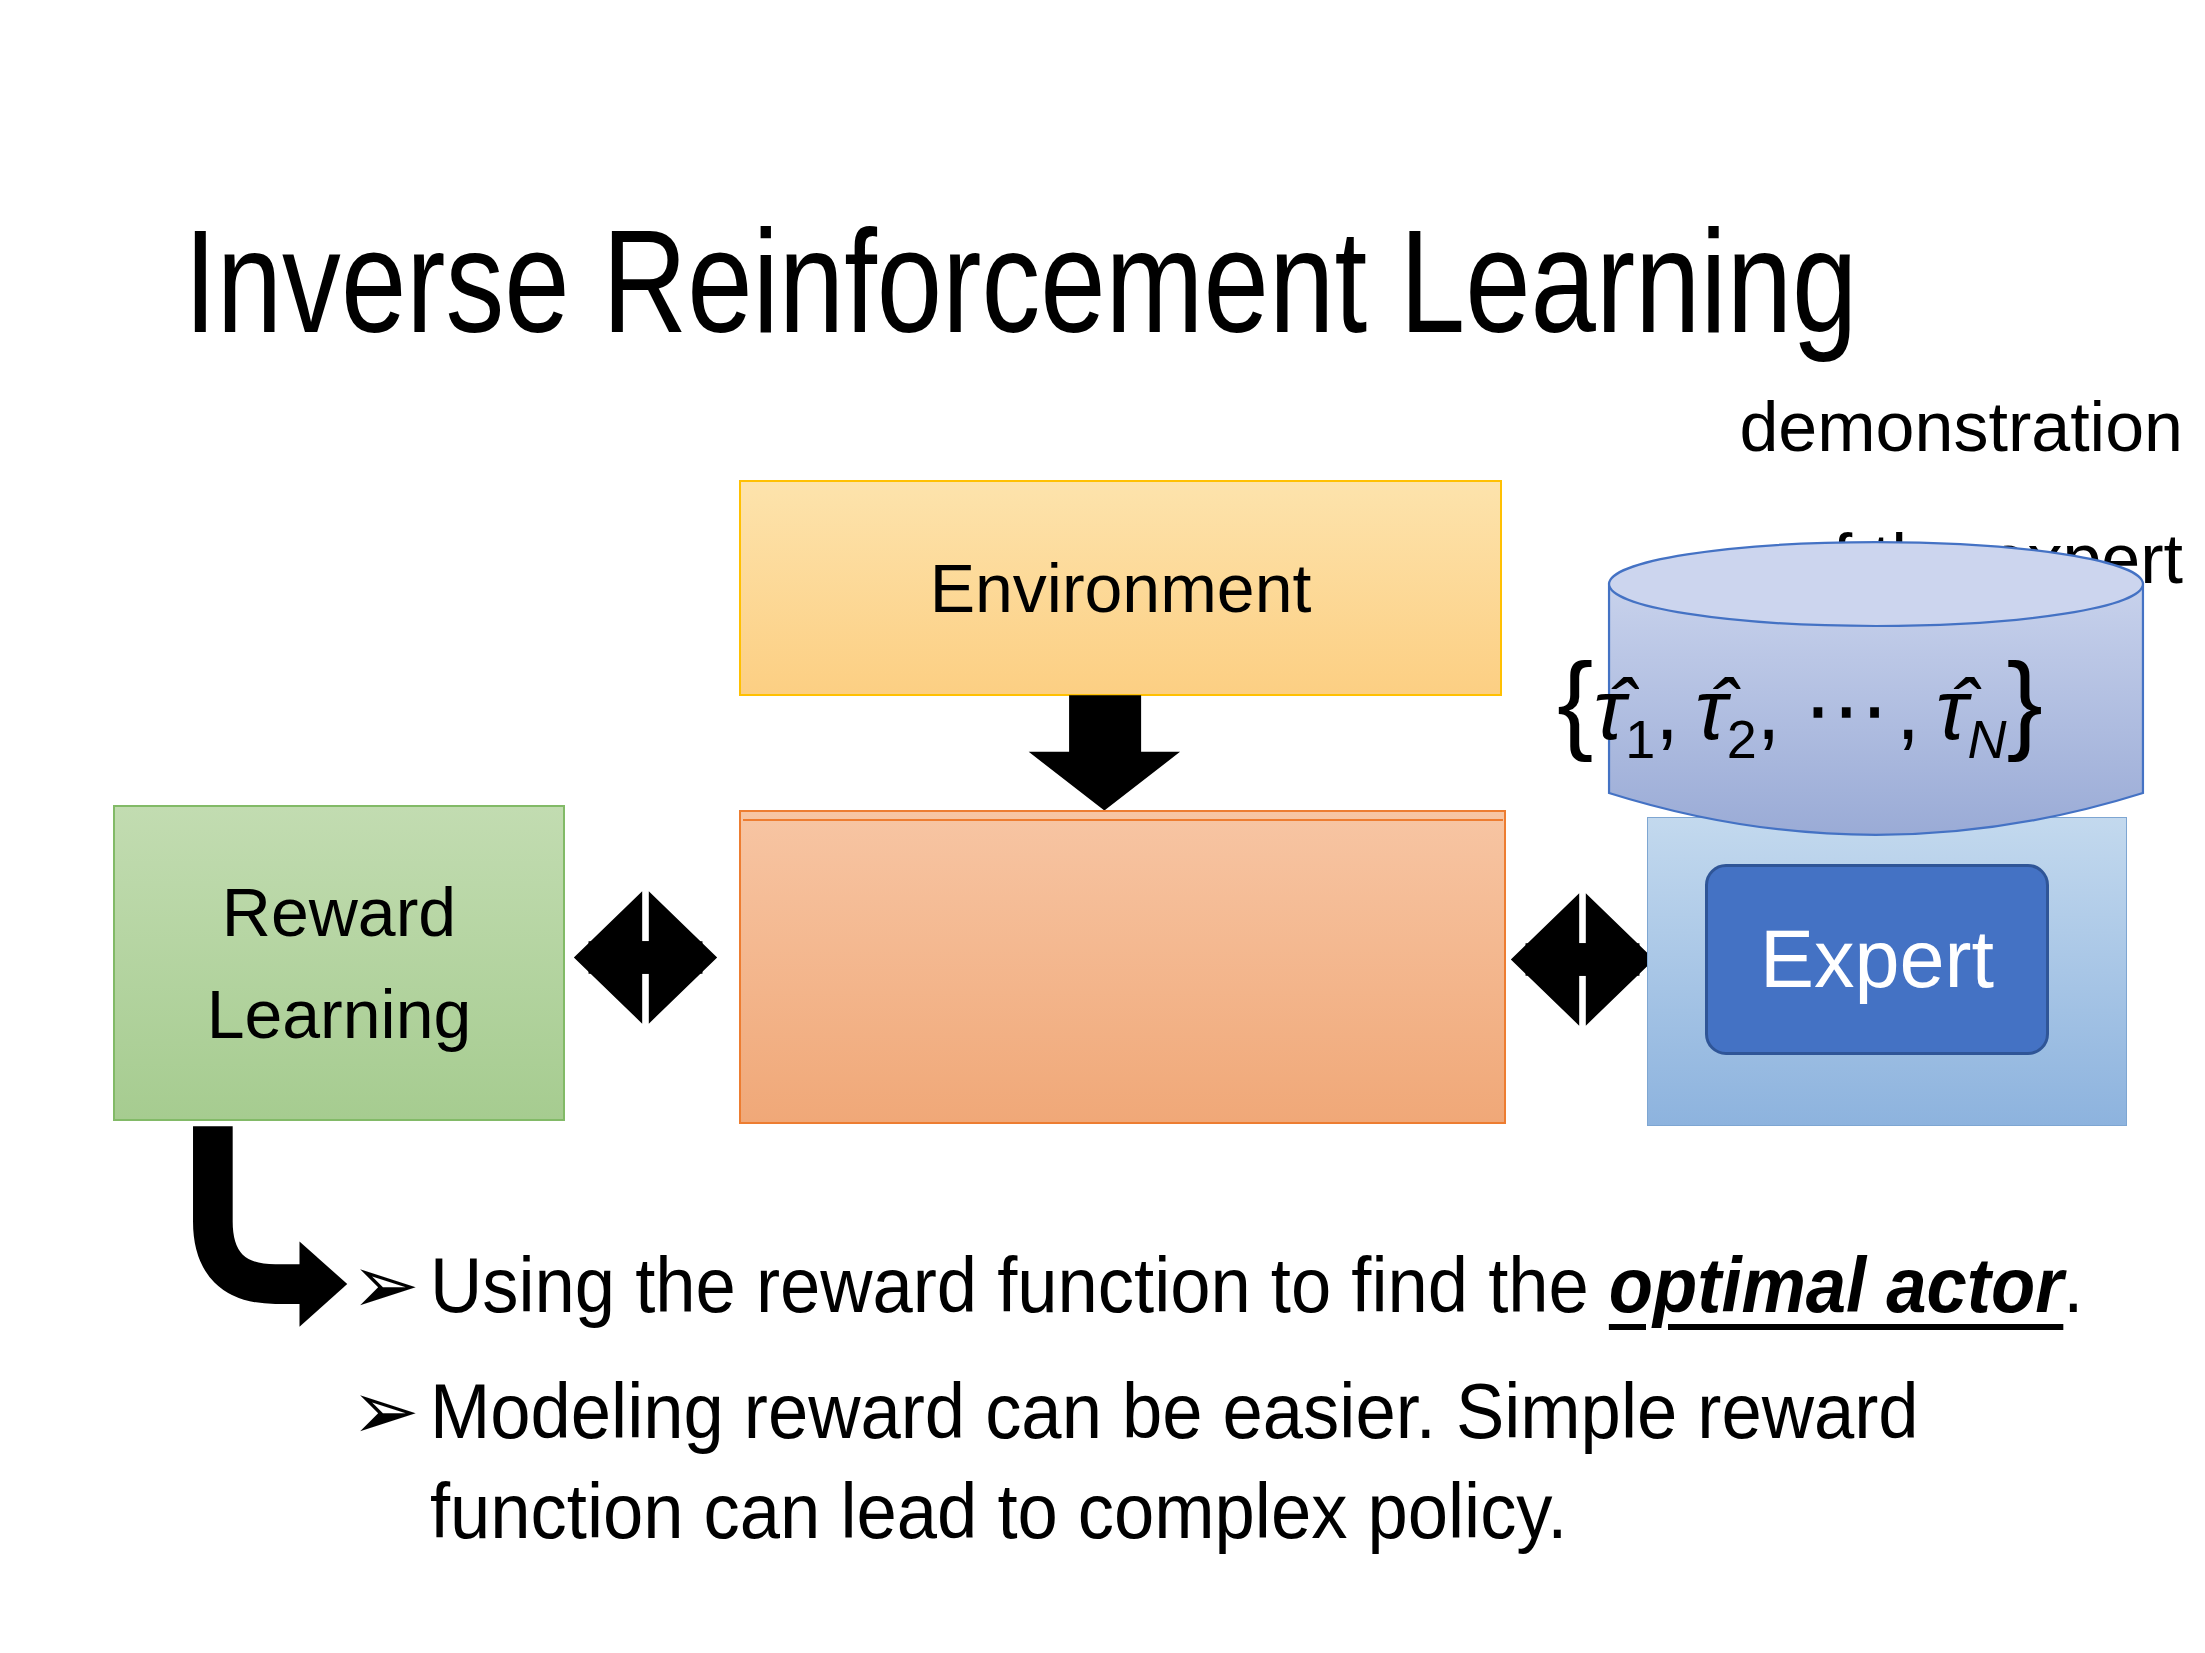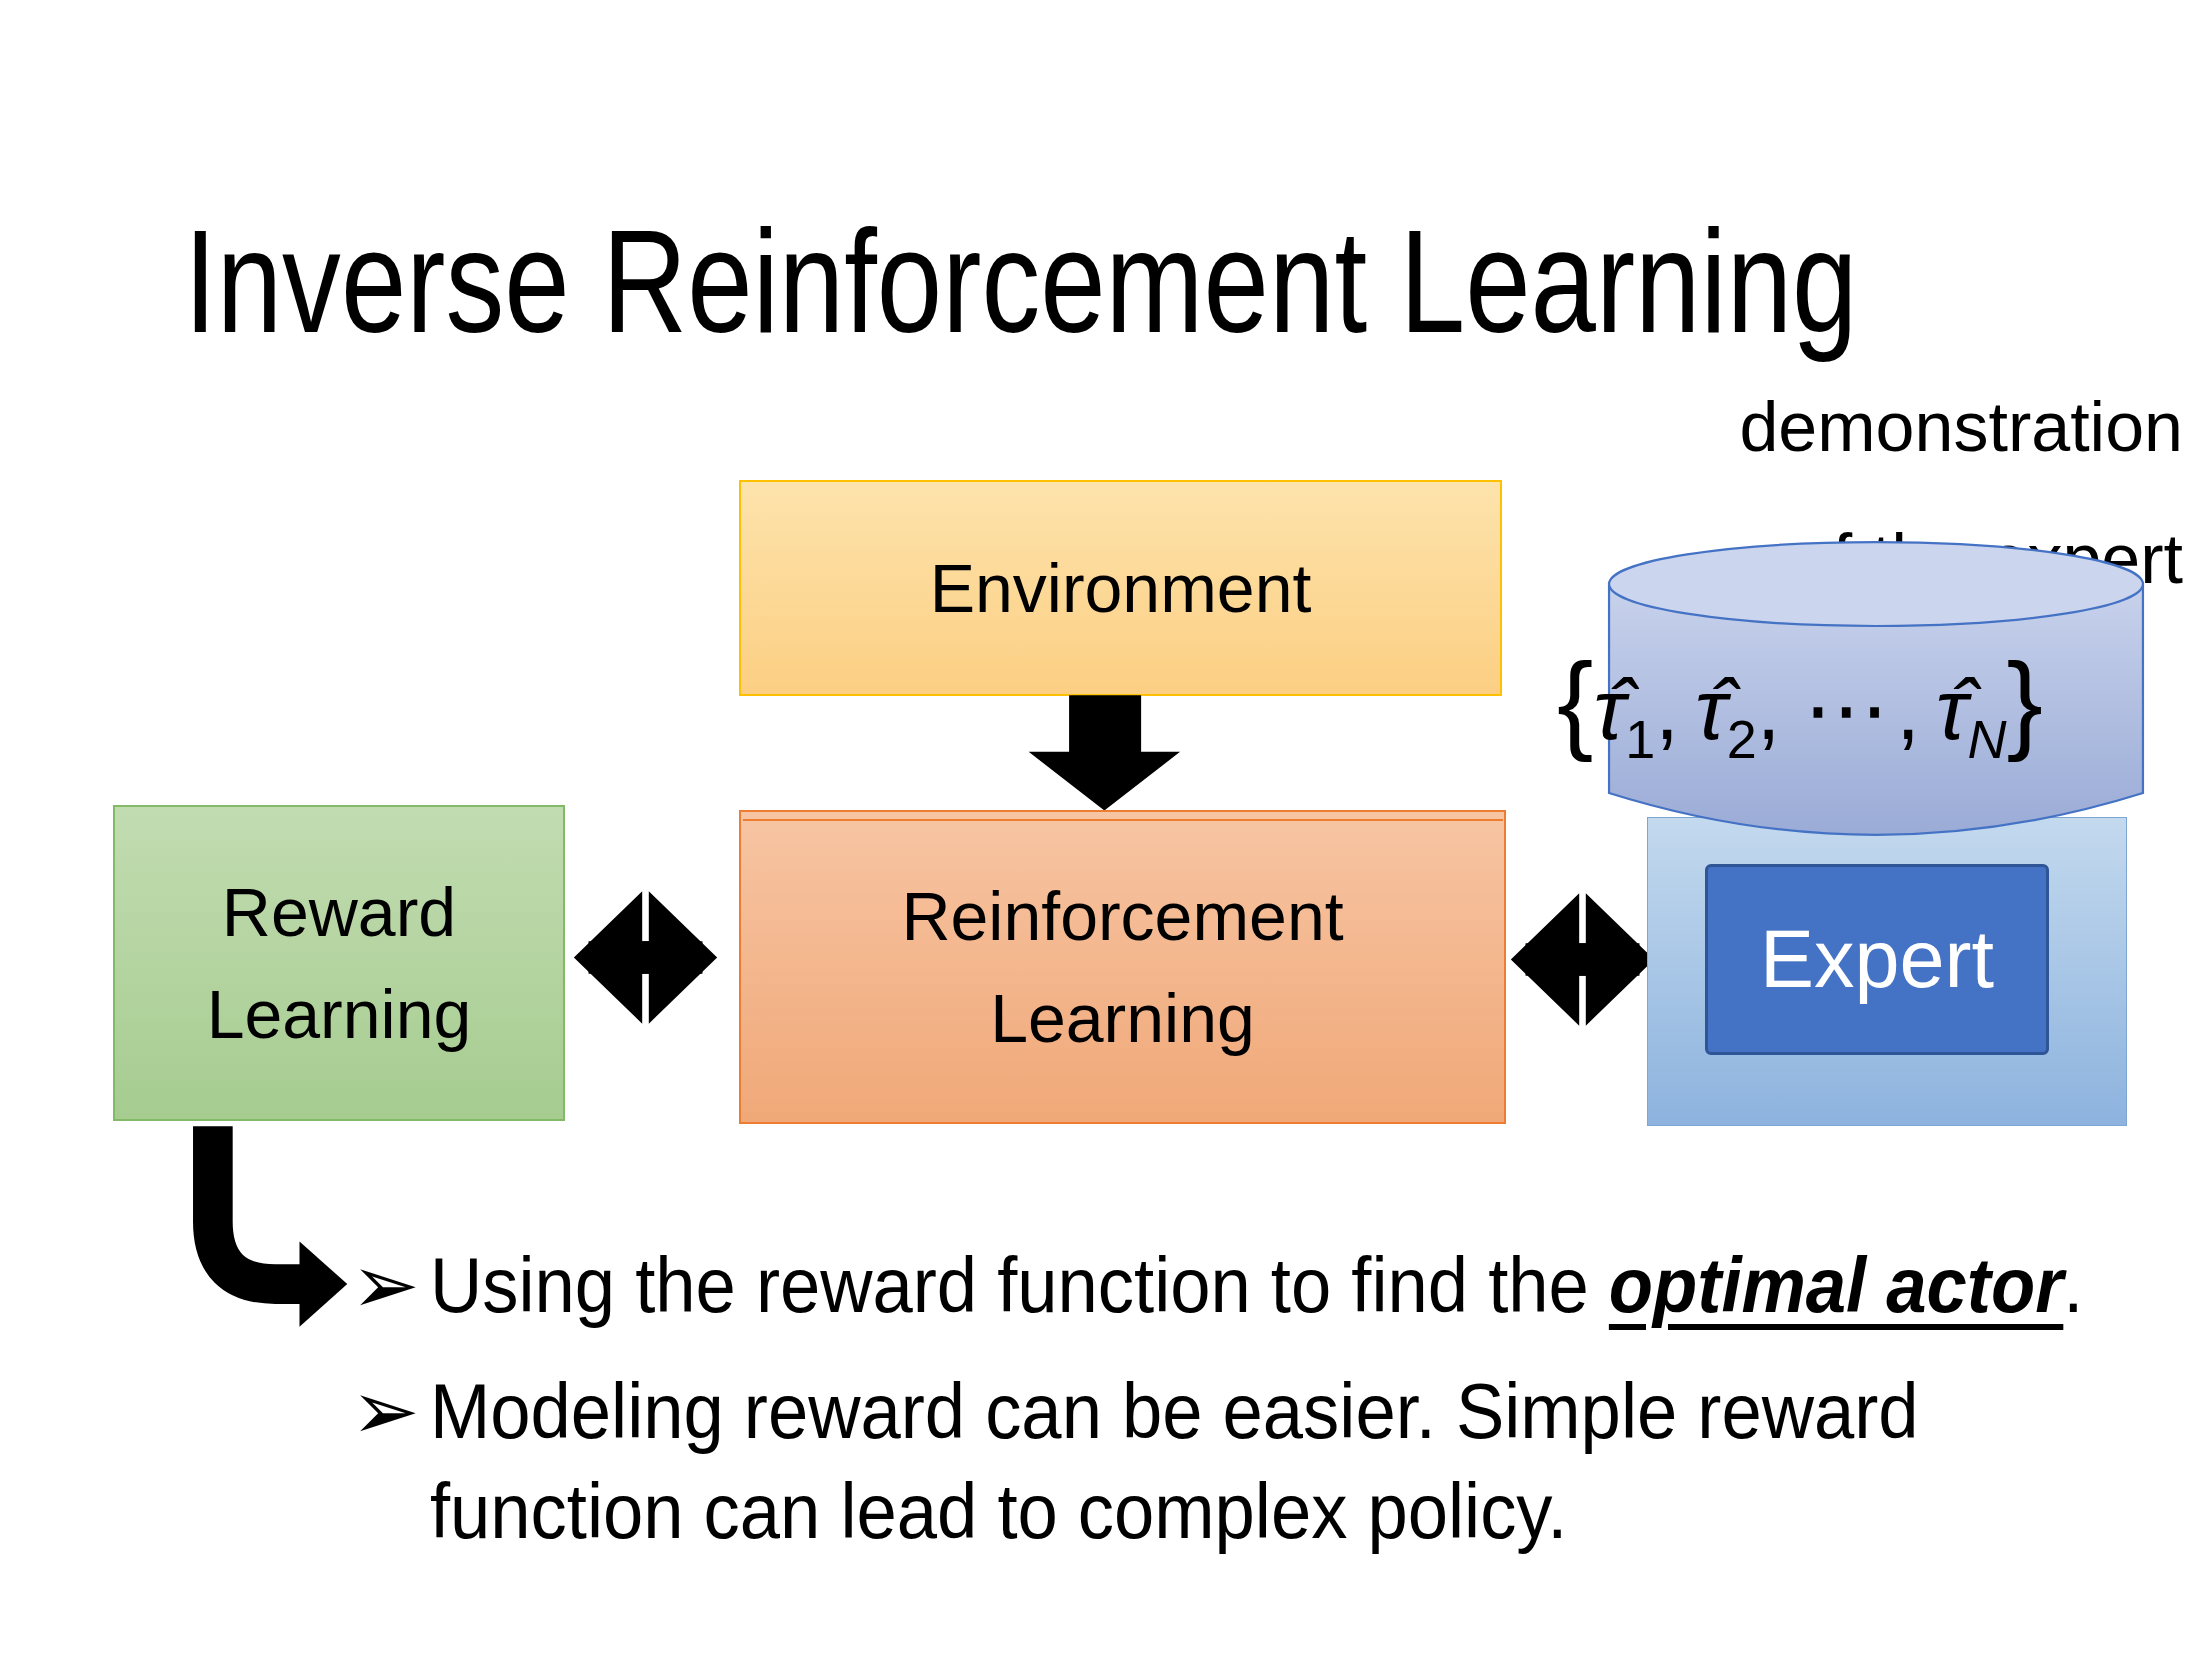--- a/index.html
+++ b/index.html
@@ -62,21 +62,21 @@
   .expert-panel {
     left: 1647px; top: 817px; width: 478px; height: 307px;
     background: linear-gradient(180deg, var(--panel-fill-top), var(--panel-fill-bottom));
     border: 1.5px solid var(--panel-border);
     z-index: 1;
   }
   .expert-button {
     left: 1705px; top: 864px; width: 344px; height: 191px;
     background: var(--expert-fill);
     border: 3.7px solid var(--expert-border);
-    border-radius: 6px;
+    border-radius: 21px;
     display: flex; align-items: center; justify-content: center;
     color: var(--expert-text);
     font-size: 81px;
     z-index: 2;
     box-sizing: border-box;
   }
 
   
   .cylinder { left: 1606px; top: 537px; width: 540px; height: 303px; z-index: 3; }
   .dataset-math {
@@ -145,24 +145,20 @@
 
   <div class="abs node reward-box">
     <div>
       <div>Reward</div>
       <div>Learning</div>
     </div>
   </div>
 
   <div class="abs node rl-box">
     <div class="abs rl-inner-line"></div>
-    <div>
-      <div>Reinforcement</div>
-      <div>Learning</div>
-    </div>
   </div>
 
   <svg class="abs dbl-arrow-left" viewBox="0 0 205 200" aria-hidden="true">
     <polygon class="blk" points="25,78 107,78 107,10 200,100 107,190 107,122 25,122"></polygon>
     <polygon class="blk" points="180,78 98,78 98,10 5,100 98,190 98,122 180,122"></polygon>
   </svg>
 
   <svg class="abs dbl-arrow-right" viewBox="0 0 205 200" aria-hidden="true">
     <polygon class="blk" points="25,78 107,78 107,10 200,100 107,190 107,122 25,122"></polygon>
     <polygon class="blk" points="180,78 98,78 98,10 5,100 98,190 98,122 180,122"></polygon>

